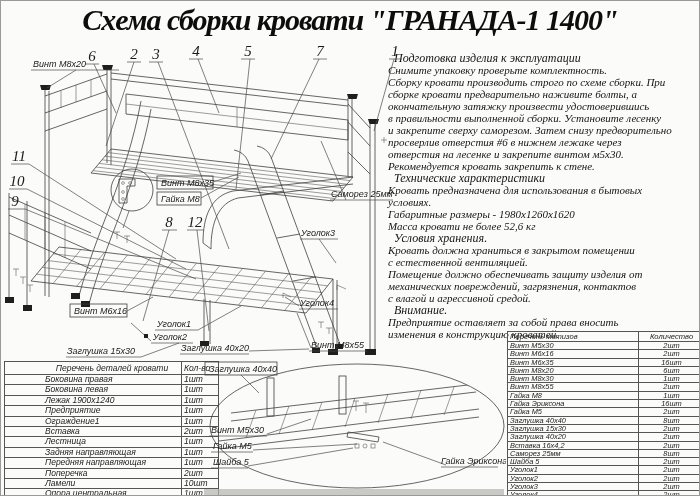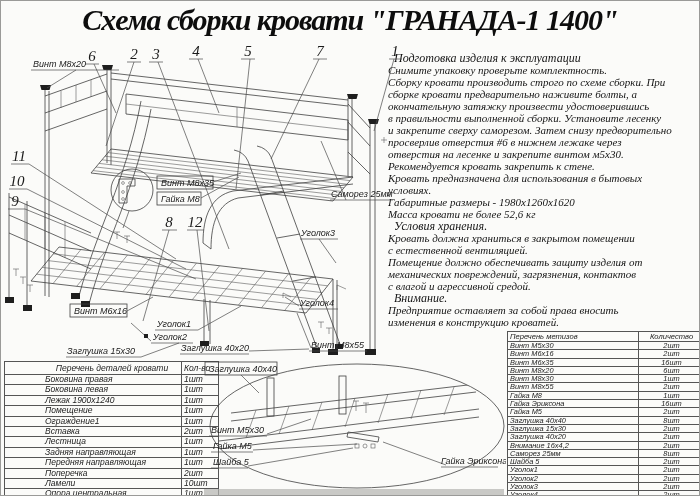--- a/index.html
+++ b/index.html
@@ -47,20 +47,21 @@
     <p class="h">Подготовка изделия к эксплуатации</p>
     <p class="b">Снимите упаковку проверьте комплектность.
 Сборку кровати производить строго по схеме сборки. При
 сборке кровати  предварительно наживите  болты, а
 окончательную затяжку произвести удостоверившись
 в правильности выполненной сборки. Установите лесенку
 и закрепите сверху саморезом. Затем снизу предворительно
 просверлив отверстия #6 в нижнем лежаке через
 отверстия на лесенке и закрепите винтом м5х30.
 Рекомендуется кровать закрепить к стене.</p>
+    <p class="h">Технические характеристики</p>
     <p class="b">Кровать предназначена для использования в бытовых
 условиях.
 Габаритные размеры - 1980х1260х1620
 Масса кровати не более 52,6 кг</p>
     <p class="h">Условия хранения.</p>
     <p class="b">Кровать должна храниться в закрытом помещении
 с естественной вентиляцией.
 Помещение должно обеспечивать защиту изделия от
 механических повреждений, загрязнения, контактов
 с влагой и агрессивной средой.</p>
@@ -88,21 +89,21 @@
           <td>Боковина левая</td>
           <td>1шт</td>
         </tr>
         <tr>
           <td>3</td>
           <td>Лежак 1900х1240</td>
           <td>1шт</td>
         </tr>
         <tr>
           <td>4</td>
-          <td>Помещение</td>
+          <td>Предприятие</td>
           <td>1шт</td>
         </tr>
         <tr>
           <td>5</td>
           <td>Ограждение1</td>
           <td>1шт</td>
         </tr>
         <tr>
           <td>6</td>
           <td>Вставка</td>
@@ -191,21 +192,21 @@
         </tr>
         <tr>
           <td>Заглушка 15х30</td>
           <td>2шт</td>
         </tr>
         <tr>
           <td>Заглушка 40х20</td>
           <td>2шт</td>
         </tr>
         <tr>
-          <td>Внимание 16х4,2</td>
+          <td>Вставка 16х4,2</td>
           <td>2шт</td>
         </tr>
         <tr>
           <td>Саморез 25мм</td>
           <td>8шт</td>
         </tr>
         <tr>
           <td>Шайба 5</td>
           <td>2шт</td>
         </tr>

